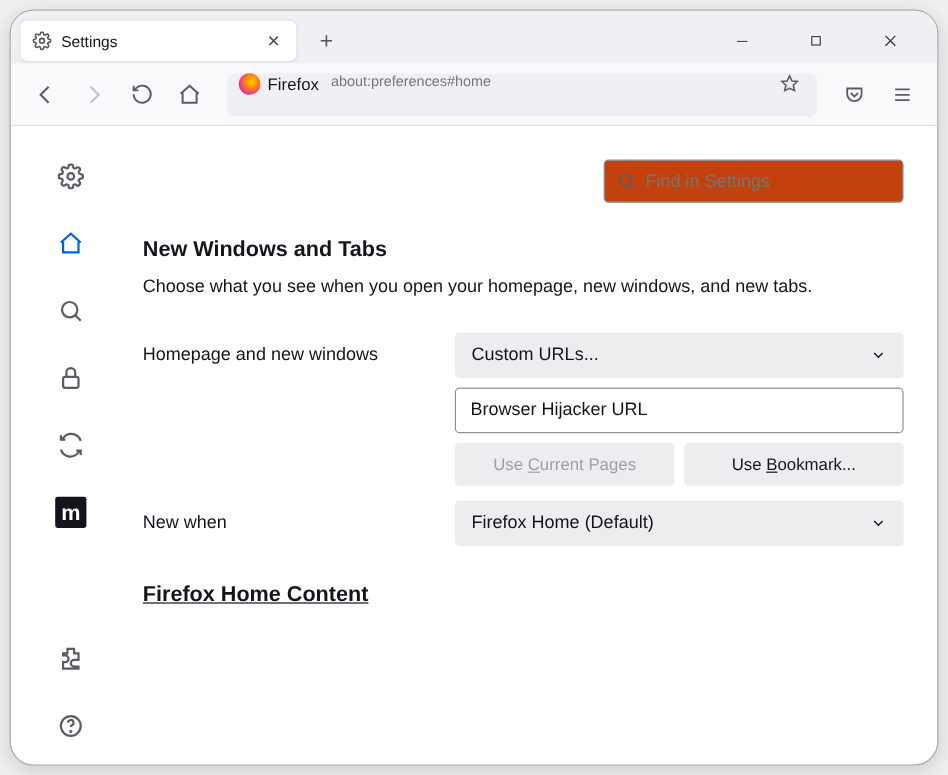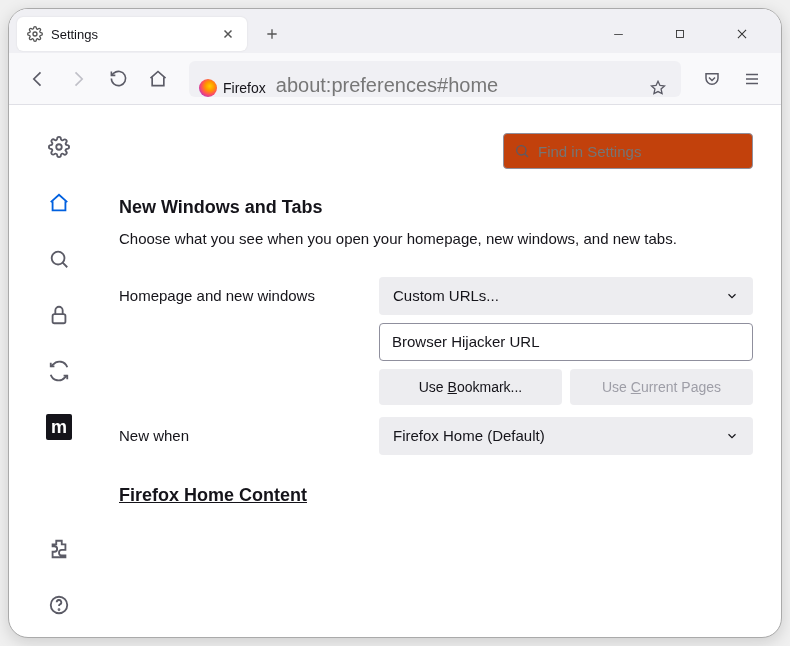--- a/index.html
+++ b/index.html
@@ -86,28 +86,28 @@
       background: #f9f9fb;
     }
     .tbtn { width: 34px; height: 34px; display: flex; align-items: center; justify-content: center; color: #5b5b66; border-radius: 4px; cursor: pointer; }
     .tbtn.disabled { color: #c0c0c8; }
     .urlbar {
       flex: 1;
       height: 36px;
       background: #f0f0f4;
       border-radius: 6px;
       display: flex;
-      align-items: flex-end;
+      align-items: flex-start;
       padding: 0 10px;
       gap: 10px;
       margin: 0 8px;
     }
     .urlbar .fx { display:flex; align-items:center; gap:6px; color:#15141a; font-size:14px; }
     .fx-logo { width: 18px; height: 18px; border-radius: 50%; background: radial-gradient(circle at 60% 40%, #ffcb00 0%, #ff9400 30%, #ff4f5e 55%, #b833c3 80%, #0a84ff 100%); display:inline-block; }
-    .urlbar .addr { flex:1; font-size: 20px; color: #777; }
+    .urlbar .addr { flex:1; font-size: 12px; color: #777; }
     .star { width: 26px; display:flex; align-items:center; justify-content:center; color:#5b5b66; cursor:pointer; }
     .urlbar .fx-label { color: #15141a; font-size: 14px; }
     
     .content { flex:1; display:flex; position:relative; z-index:1; overflow:hidden; }
     .sidebar { width: 100px; display:flex; flex-direction:column; align-items:center; padding-top: 24px; gap: 20px; }
     .sbi { width: 36px; height: 36px; display:flex; align-items:center; justify-content:center; color:#5b5b66; cursor:pointer; border-radius:4px; }
     .sbi.active { color:#0060df; }
     .sbi svg { width: 22px; height: 22px; }
     .mlogo { width: 26px; height: 26px; background:#15141a; color:#fff; display:flex; align-items:center; justify-content:center; font-weight:700; font-size:18px; border-radius:2px; }
     .main { flex:1; padding: 28px 28px 10px 10px; position:relative; }
@@ -296,25 +296,25 @@
         <div class="formlabel">Homepage and new windows</div>
         <div class="formctrl">
           <div class="dropdown">
             <span>Custom URLs...</span>
             <svg viewBox="0 0 24 24" width="14" height="14" fill="none" stroke="currentColor" stroke-width="2">
                 <path d="M6 9l6 6 6-6"></path>
               </svg>
           </div>
           <input class="textinput" value="Browser Hijacker URL" style="">
           <div class="btnrow">
+            <button class="sbtn disabled">
+                <span>Use <span class="underletter">C</span>urrent Pages</span>
+              </button>
             <button class="sbtn">
                 <span>Use <span class="underletter">B</span>ookmark...</span>
-              </button>
-            <button class="sbtn disabled">
-                <span>Use <span class="underletter">C</span>urrent Pages</span>
               </button>
           </div>
         </div>
       </div>
 
       <div class="formrow" style="margin-top:12px">
         <div class="formlabel">New when</div>
         <div class="formctrl">
           <div class="dropdown">
             <span>Firefox Home (Default)</span>

